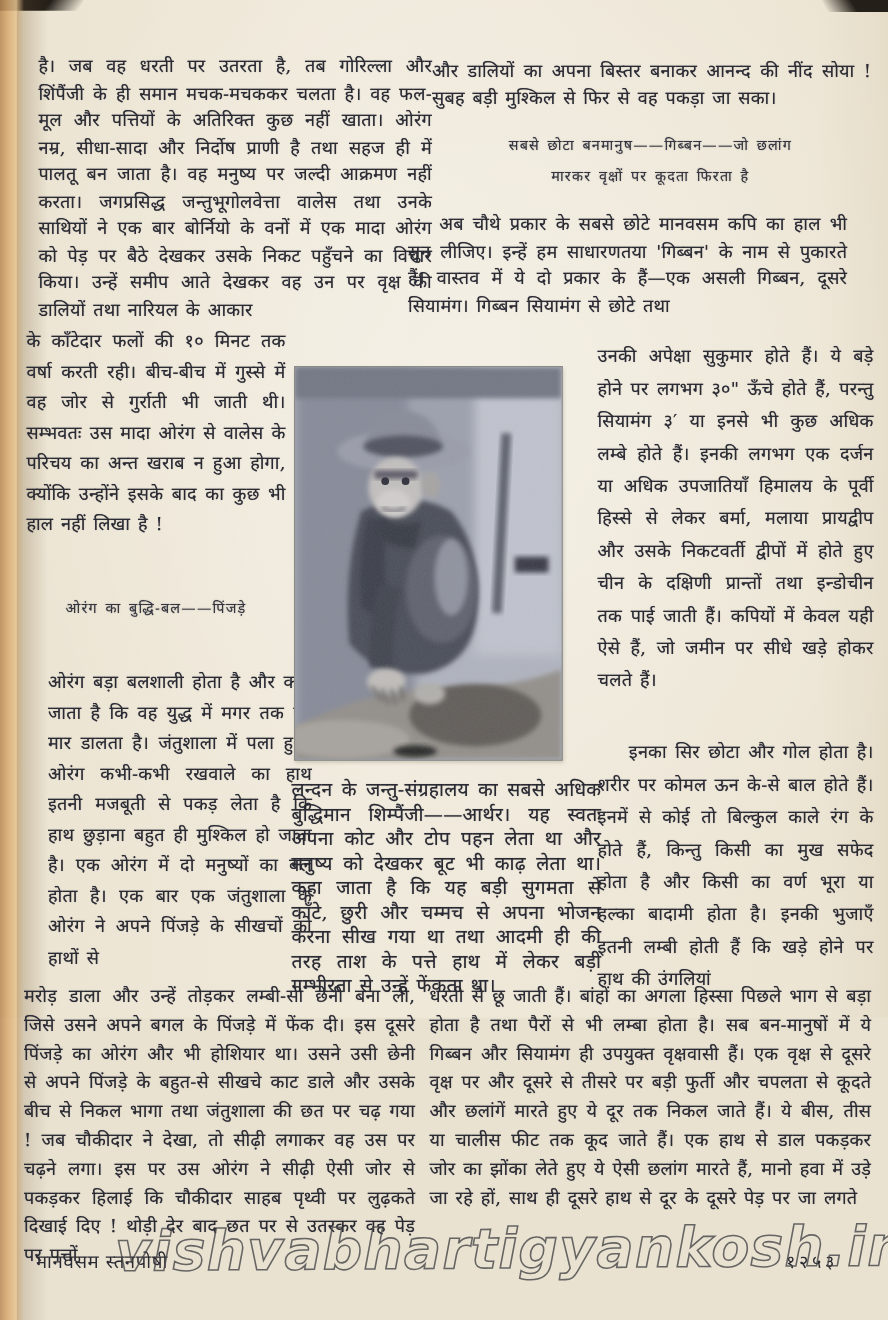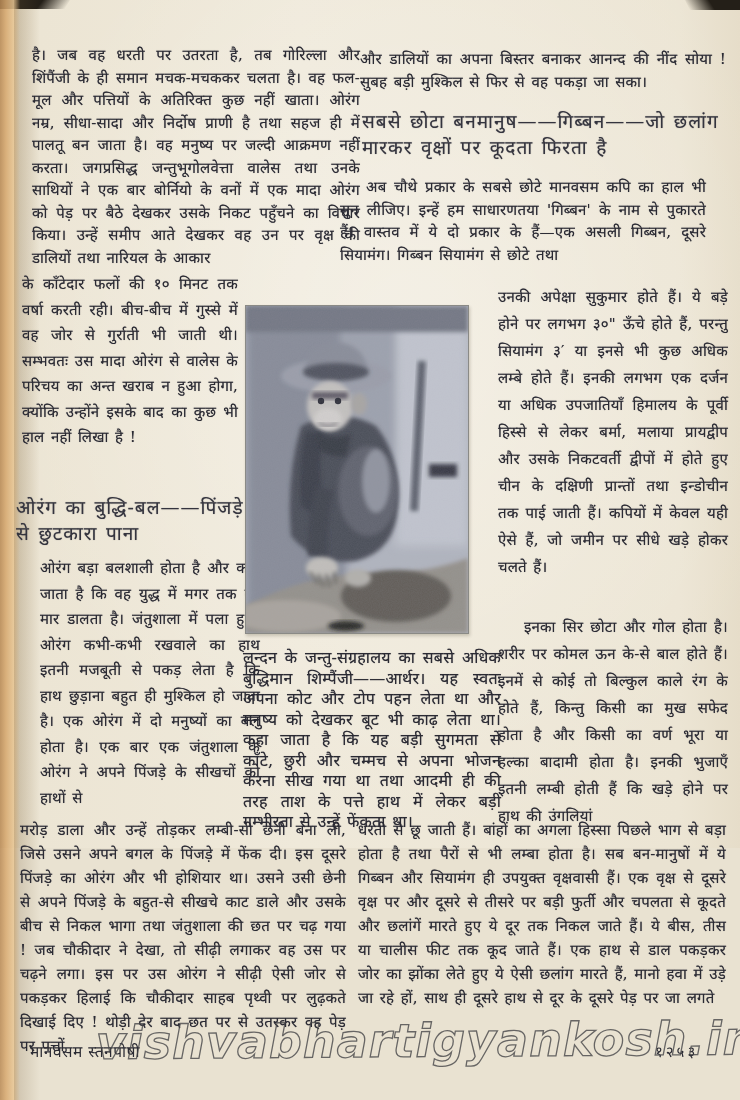--- a/index.html
+++ b/index.html
@@ -30,21 +30,21 @@
     position:absolute;
     text-align:justify;
     color:#2a2a33;
     text-shadow:0 0 .7px rgba(42,42,55,.55);
     letter-spacing:.2px;
     word-spacing:1.5px;
   }
   .wide{font-size:15px;line-height:22.5px;}
   .narrow{font-size:15px;line-height:25.5px;}
   .heading{
-    text-align:left;font-size:19px;line-height:26px;
+    text-align:center;font-size:12px;line-height:26px;
     letter-spacing:1px;color:#34343e;text-shadow:0 0 1px rgba(52,52,62,.5);
   }
   .caption{font-size:16px;line-height:20.5px;text-align:justify;}
 
   .photo-frame{
     position:absolute;left:245px;top:305px;width:222px;height:327px;
     border:1px solid #8a8a86;
     box-shadow:0 0 6px rgba(60,60,60,.35) inset, 1px 2px 3px rgba(80,70,50,.25);
     background:#b7bac1;
   }
@@ -72,21 +72,20 @@
   <div class="edge-top-right"></div>
   <div class="gutter"></div>
   <div class="gutter-shade"></div>
 
   <div class="txt wide" style="left:32px;top:44px;width:328px;">है। जब वह धरती पर उतरता है, तब गोरिल्ला और शिंपैंजी के ही समान मचक-मचककर चलता है। वह फल-मूल और पत्तियों के अतिरिक्त कुछ नहीं खाता। ओरंग नम्र, सीधा-सादा और निर्दोष प्राणी है तथा सहज ही में पालतू बन जाता है। वह मनुष्य पर जल्दी आक्रमण नहीं करता। जगप्रसिद्ध जन्तुभूगोलवेत्ता वालेस तथा उनके साथियों ने एक बार बोर्नियो के वनों में एक मादा ओरंग को पेड़ पर बैठे देखकर उसके निकट पहुँचने का विचार किया। उन्हें समीप आते देखकर वह उन पर वृक्ष की डालियों तथा नारियल के आकार</div>
 
   <div class="txt narrow" style="left:22px;top:272px;width:216px;">के काँटेदार फलों की १० मिनट तक वर्षा करती रही। बीच-बीच में गुस्से में वह जोर से गुर्राती भी जाती थी। सम्भवतः उस मादा ओरंग से वालेस के परिचय का अन्त खराब न हुआ होगा, क्योंकि उन्होंने इसके बाद का कुछ भी हाल नहीं लिखा है !</div>
 
   <div class="txt heading" style="left:16px;top:494px;width:228px;">
     <div>ओरंग का बुद्धि-बल——पिंजड़े</div>
-    <div>से छुटकारा पाना</div>
   </div>
 
   <div class="txt narrow" style="left:20px;top:556px;width:220px;margin-left:20px;">ओरंग बड़ा बलशाली होता है और कहा जाता है कि वह युद्ध में मगर तक को मार डालता है। जंतुशाला में पला हुआ ओरंग कभी-कभी रखवाले का हाथ इतनी मजबूती से पकड़ लेता है कि हाथ छुड़ाना बहुत ही मुश्किल हो जाता है। एक ओरंग में दो मनुष्यों का बल होता है। एक बार एक जंतुशाला के ओरंग ने अपने पिंजड़े के सीखचों को हाथों से</div>
 
   <div class="txt wide" style="left:20px;top:818px;width:326px;line-height:24px;">मरोड़ डाला और उन्हें तोड़कर लम्बी-सी छेनी बना ली, जिसे उसने अपने बगल के पिंजड़े में फेंक दी। इस दूसरे पिंजड़े का ओरंग और भी होशियार था। उसने उसी छेनी से अपने पिंजड़े के बहुत-से सीखचे काट डाले और उसके बीच से निकल भागा तथा जंतुशाला की छत पर चढ़ गया ! जब चौकीदार ने देखा, तो सीढ़ी लगाकर वह उस पर चढ़ने लगा। इस पर उस ओरंग ने सीढ़ी ऐसी जोर से पकड़कर हिलाई कि चौकीदार साहब पृथ्वी पर लुढ़कते दिखाई दिए ! थोड़ी देर बाद छत पर से उतरकर वह पेड़ पर पत्तों</div>
 
   <div class="txt wide" style="left:360px;top:48px;width:366px;">और डालियों का अपना बिस्तर बनाकर आनन्द की नींद सोया ! सुबह बड़ी मुश्किल से फिर से वह पकड़ा जा सका।</div>
 
   <div class="txt heading" style="left:362px;top:108px;width:360px;">
     <div>सबसे छोटा बनमानुष——गिब्बन——जो छलांग</div>

